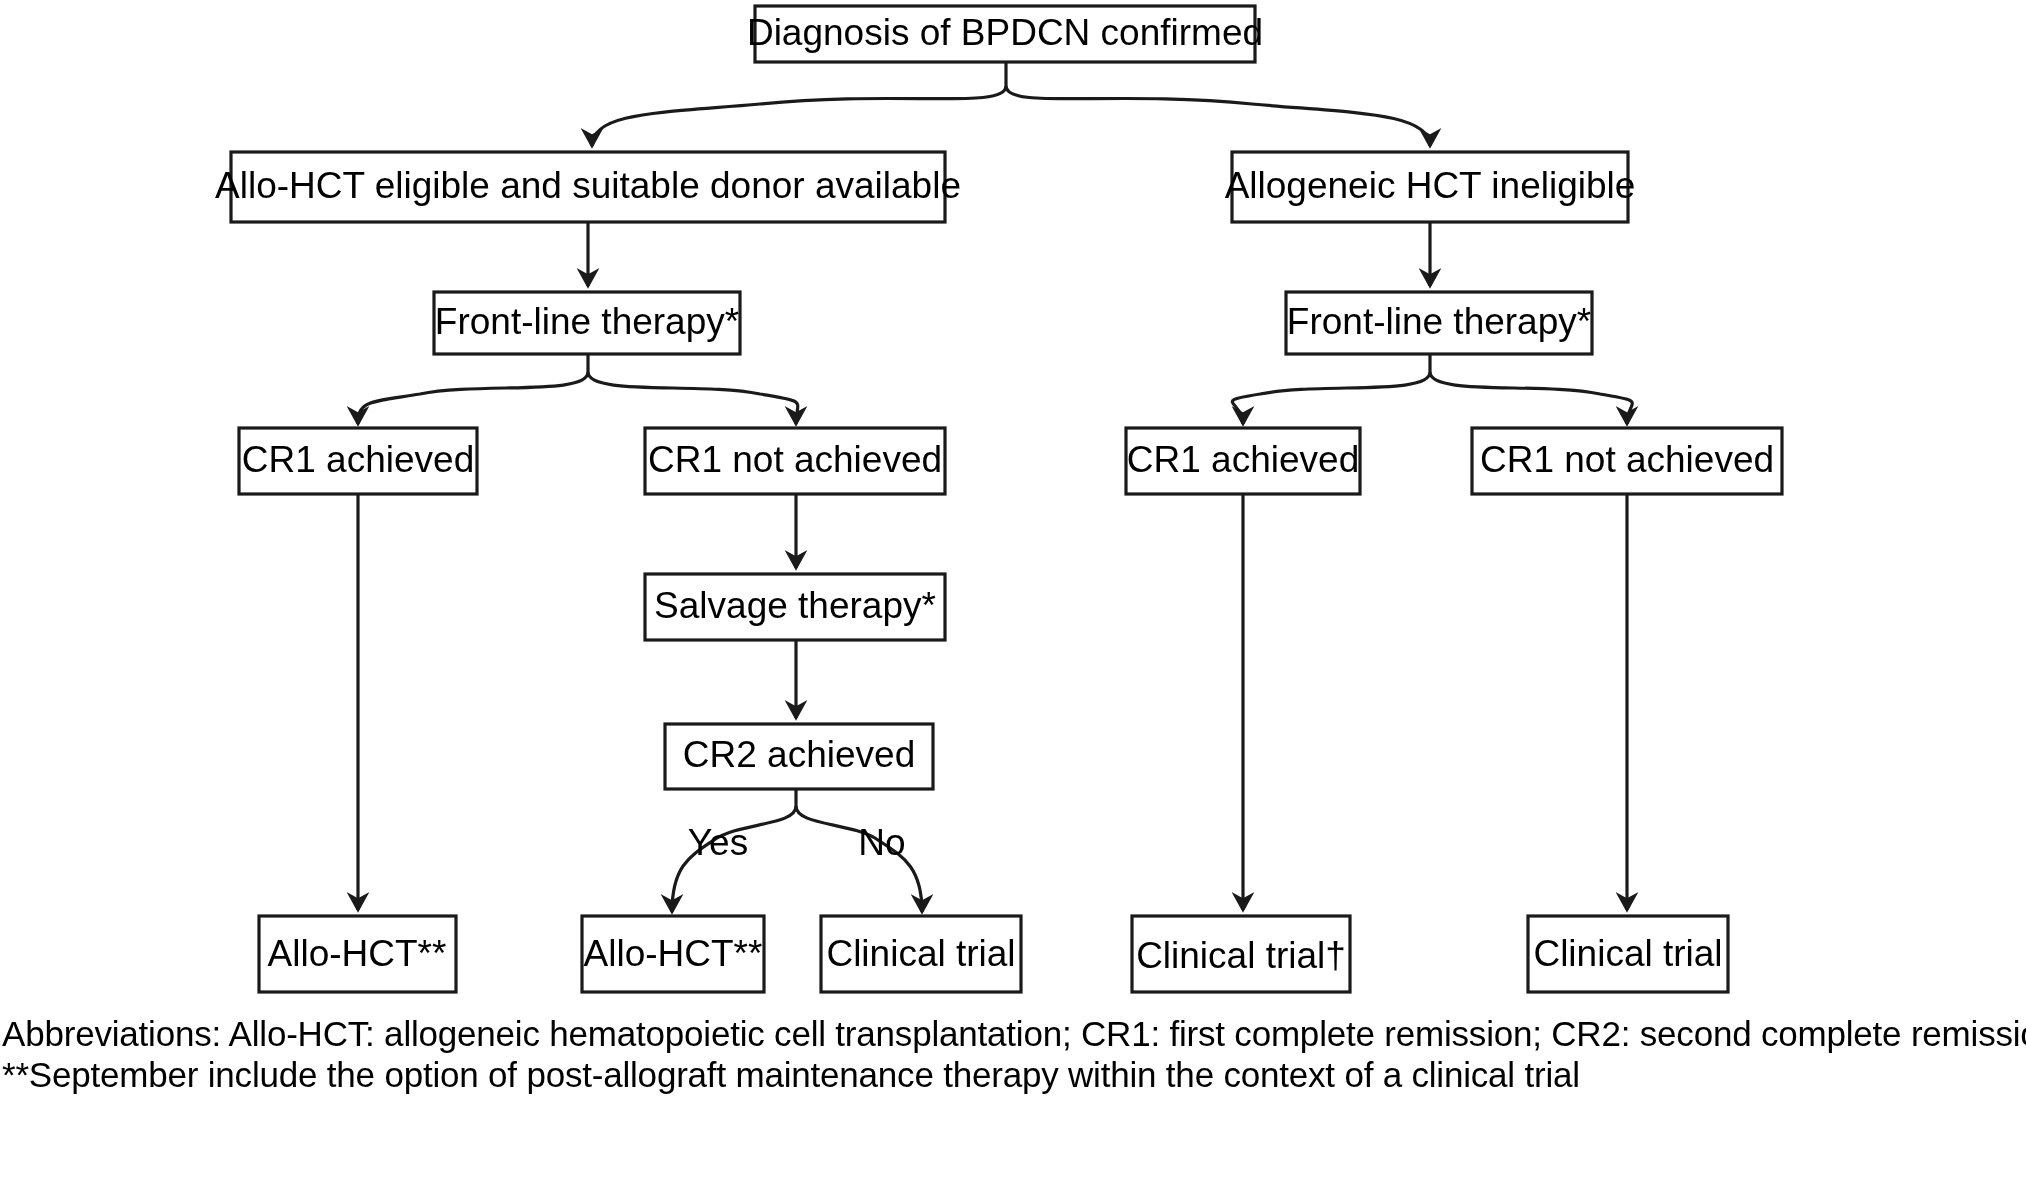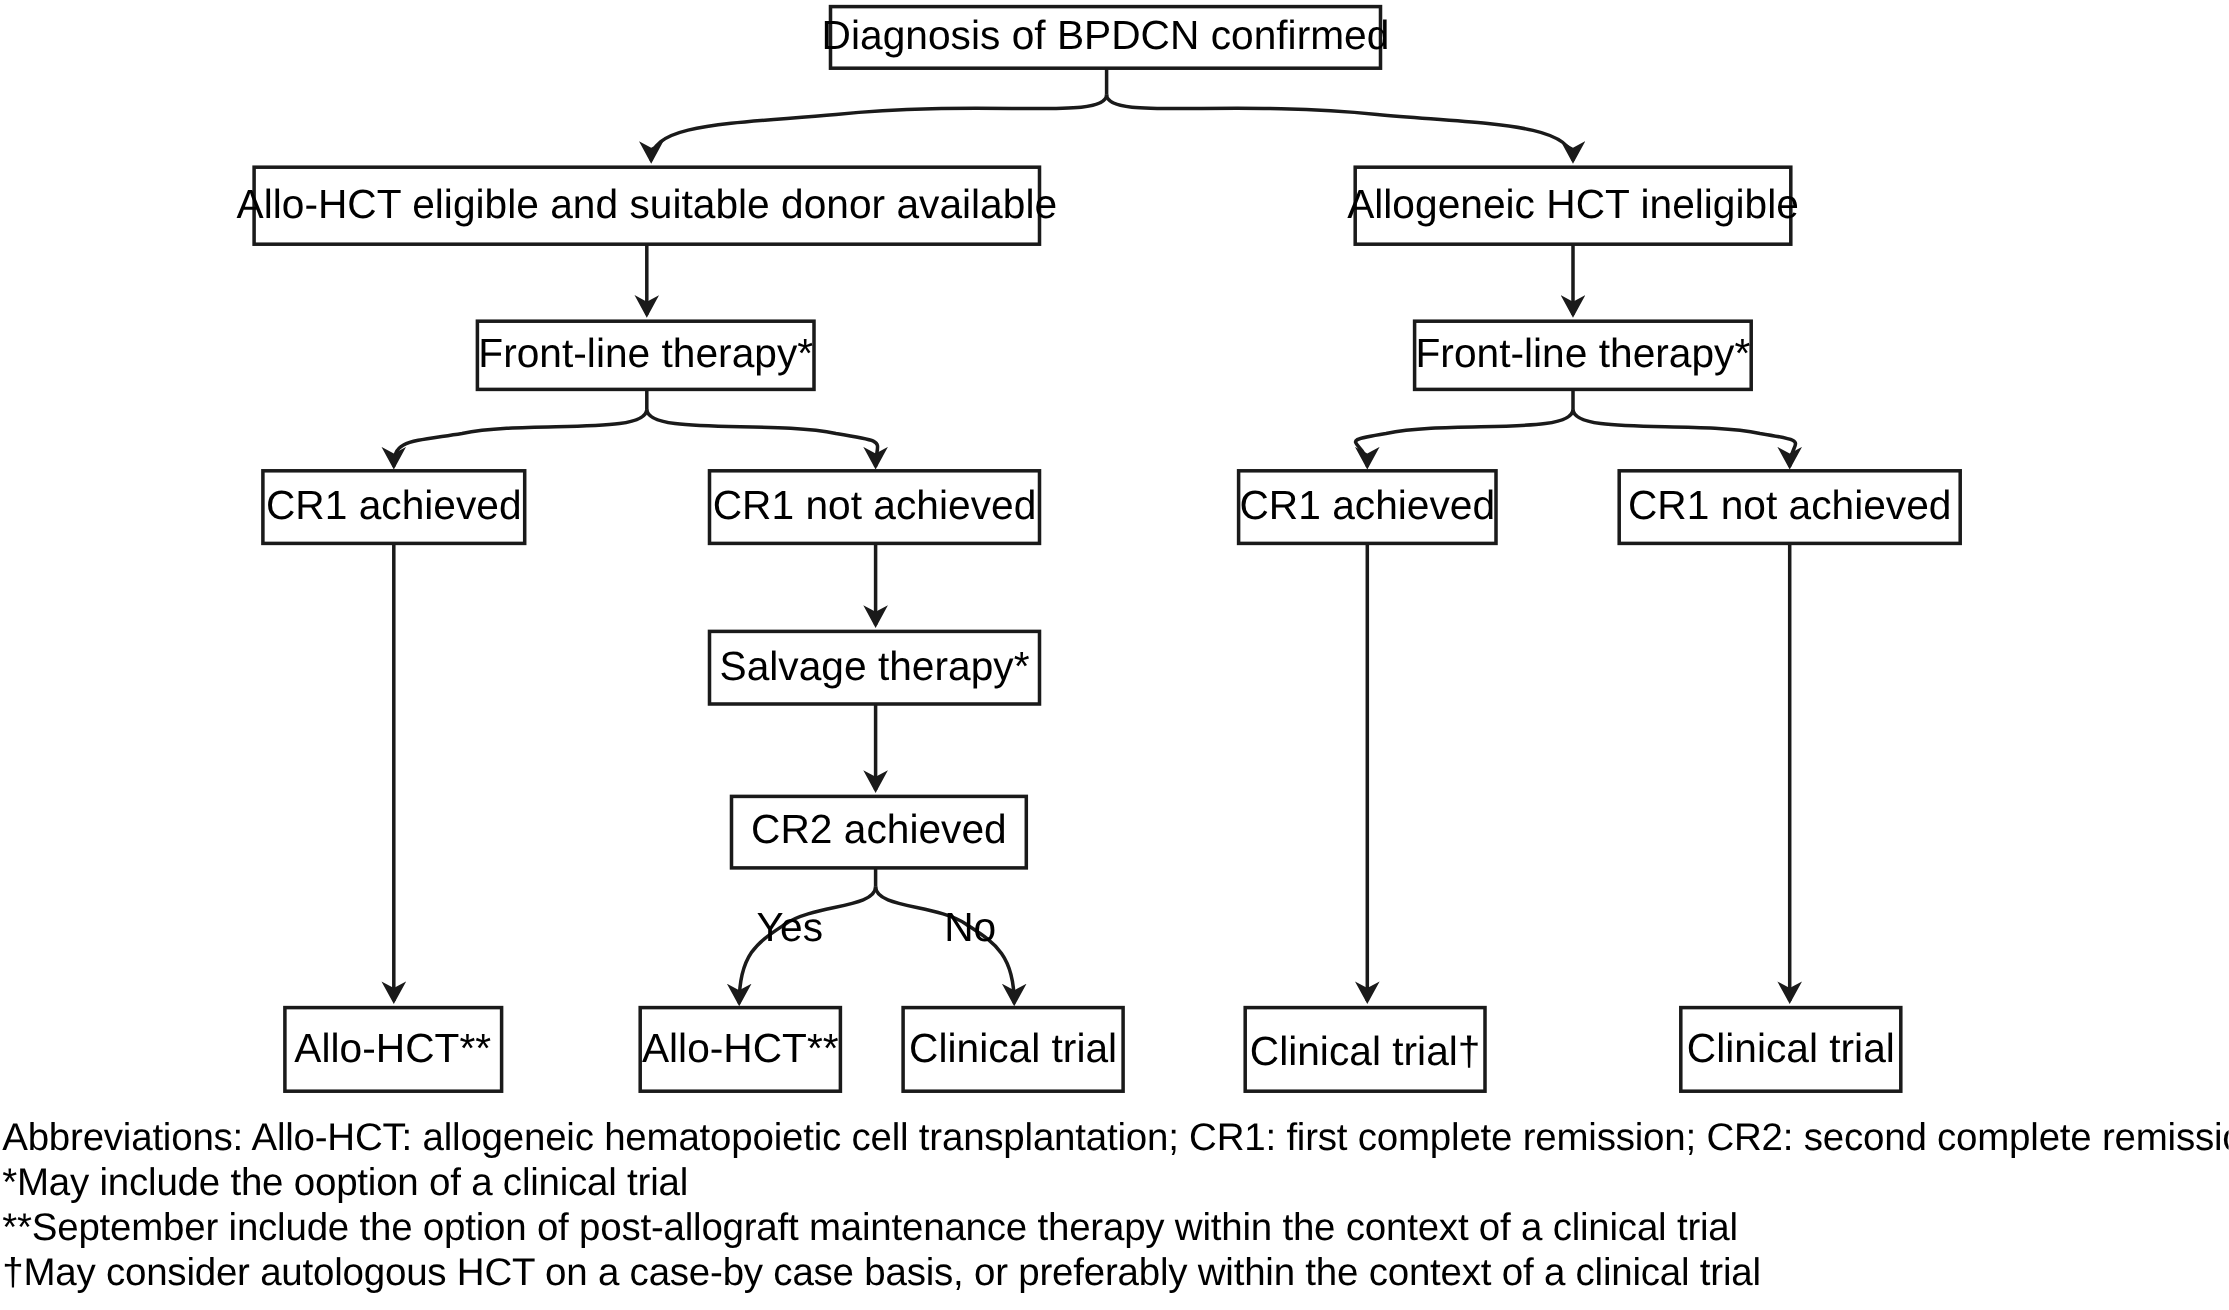--- a/index.html
+++ b/index.html
@@ -196,16 +196,14 @@
   <text class="edge-label" x="718" y="855">Yes</text>
   <text class="edge-label" x="882" y="855">No</text>
 
 </svg>
 </div>
 
 <div class="footnotes">
   <div class="fn-line">
     <span class="fn-bold">Abbreviations:</span><span> Allo-HCT: allogeneic hematopoietic cell transplantation; CR1: first complete remission; CR2: second complete remission</span>
   </div>
-  <div class="fn-line">*May include the ooption of a clinical trial</div>
   <div class="fn-line">**September include the option of post-allograft maintenance therapy within the context of a clinical trial</div>
-  <div class="fn-line">†May consider autologous HCT on a case-by case basis, or preferably within the context of a clinical trial</div>
 </div>
 
 </body></html>

